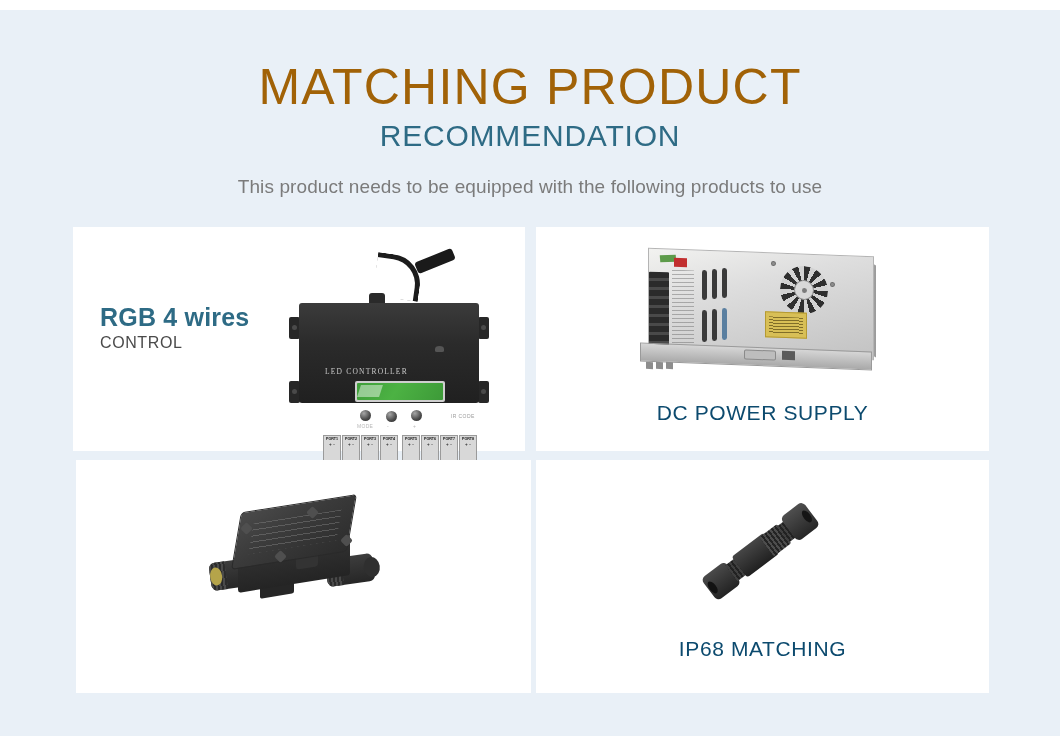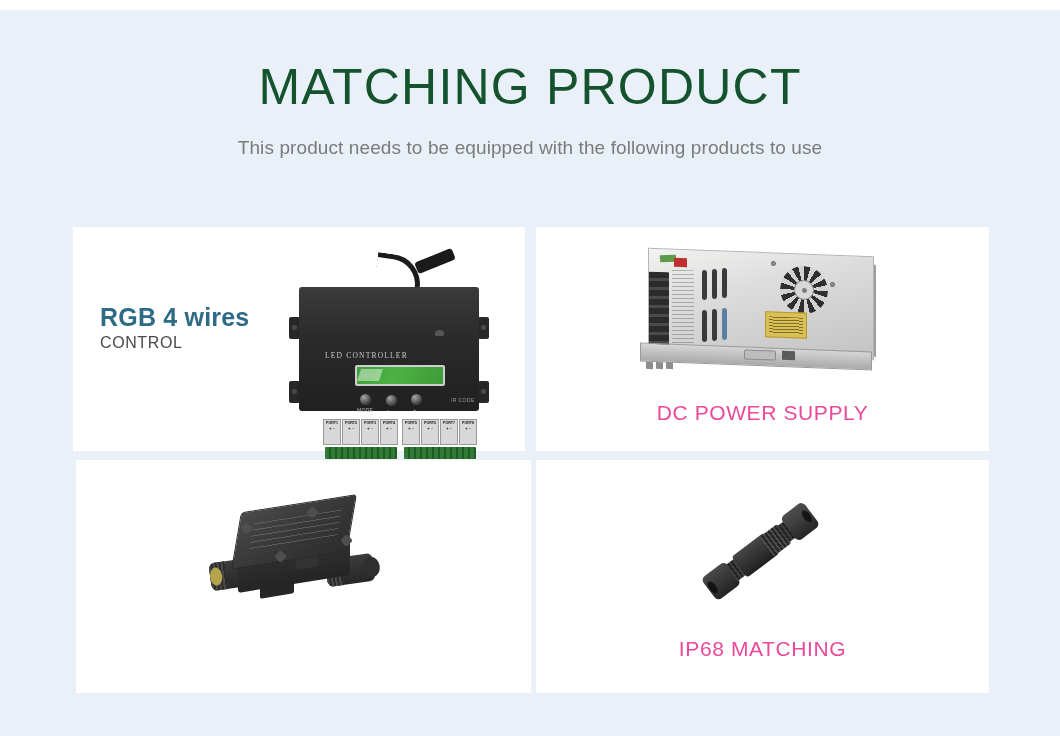--- a/index.html
+++ b/index.html
@@ -39,21 +39,21 @@
     top: 58px;
     width: 1060px;
     text-align: center;
   }
 
   .title-main {
     font-size: 50px;
     line-height: 58px;
     font-weight: 400;
     letter-spacing: 1.2px;
-    color: #14532d;
+    color: #a16207;
   }
 
   .title-sub {
     font-size: 30px;
     line-height: 38px;
     font-weight: 400;
     letter-spacing: 0.8px;
     color: #2e6b85;
     margin-top: 1px;
   }
@@ -86,21 +86,21 @@
   .card-r2c1 { left: 3px;   top: 233px; width: 455px; height: 233px; }
   .card-r2c2 { left: 463px; top: 233px; width: 453px; height: 233px; }
 
   .card-label {
     position: absolute;
     left: 0;
     width: 100%;
     text-align: center;
     font-size: 21px;
     line-height: 28px;
-    color: #ec4899;
+    color: #0c4a6e;
     letter-spacing: 0.6px;
   }
 
   
   .dmx-text {
     position: absolute;
     left: 27px;
     top: 76px;
   }
   .dmx-line1 {
@@ -160,23 +160,23 @@
     left: 80px;
     top: 38px;
     width: 16px;
     height: 13px;
     background: #2a2a2a;
     border-radius: 3px;
   }
   .ctrl-body {
     position: absolute;
     left: 10px;
-    top: 32px;
+    top: 48px;
     width: 180px;
-    height: 124px;
+    height: 100px;
     background: linear-gradient(180deg, #3b3b3b 0%, #2b2b2b 40%, #202020 100%);
     border-radius: 3px;
   }
   .ctrl-ear {
     position: absolute;
     width: 11px;
     height: 22px;
     background: #272727;
     border-radius: 2px;
   }
@@ -664,20 +664,21 @@
   }
 </style>
 </head>
 <body>
 
 <div class="page">
   <div class="page-bg"></div>
 
   <div class="header">
     <div class="title-main">MATCHING PRODUCT</div>
+    <div class="title-sub">RECOMMENDATION</div>
     <div class="subtitle">This product needs to be equipped with the following products to use</div>
   </div>
 
   <div class="grid">
 
     <div class="card card-r1c1">
 
       <div class="dmx-text">
         <div class="dmx-line1">RGB 4 wires</div>
         <div class="dmx-line3">CONTROL</div>

